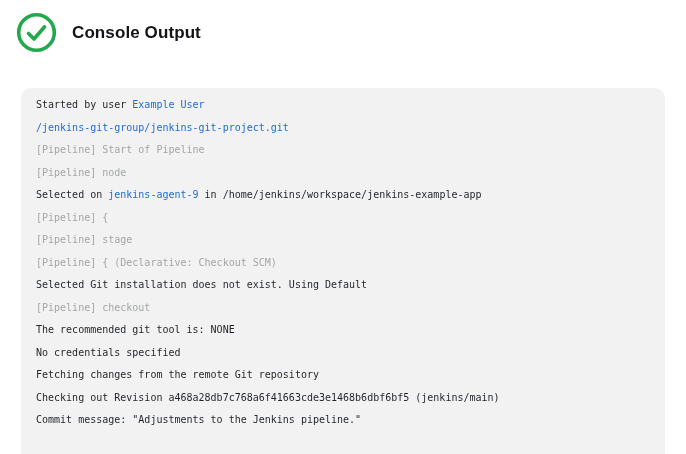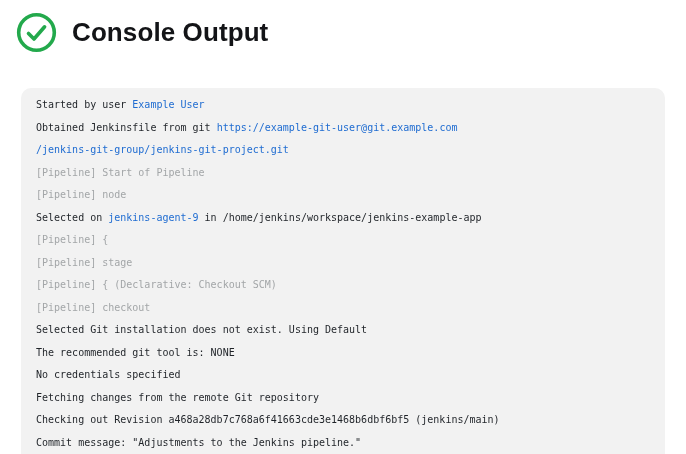--- a/index.html
+++ b/index.html
@@ -17,21 +17,21 @@
 
   .page-header{
     position:absolute;
     left:16px; top:12px;
     display:flex;
     align-items:center;
     gap:15px;
   }
   .status-icon{width:41px;height:41px;display:block;}
   .page-title{
-    font-size:26px;
+    font-size:17px;
     font-weight:700;
     color:var(--title-color);
     letter-spacing:0.1px;
   }
 
   .console-panel{
     position:absolute;
     left:21px; top:88px;
     width:644px;
     height:420px; 
@@ -58,29 +58,28 @@
   <svg class="status-icon" viewBox="0 0 41 41" fill="none" xmlns="http://www.w3.org/2000/svg">
     <circle cx="20.5" cy="20.5" r="17.8" fill="#ffffff" stroke-width="3.6" stroke="#23a94c"></circle>
     <path d="M12.5 21.5 L18 27 L28.6 14.8" fill="none" stroke-width="3.6" stroke-linecap="round" stroke-linejoin="round" stroke="#23a94c"></path>
   </svg>
   <h1 class="page-title">Console Output</h1>
 </header>
 
 <main class="console-panel">
   <div id="console-lines">
       <div class="console-line"><span class="seg-plain">Started by user </span><a class="seg-link">Example User</a></div>
-      <div class="console-line"><span class="seg-plain">Obtained Jenkinsfile from git </span><a class="seg-link">https://example-git-user@git.example.com</a></div>
       <div class="console-line"><a class="seg-link">/jenkins-git-group/jenkins-git-project.git</a></div>
       <div class="console-line"><span class="seg-muted">[Pipeline] Start of Pipeline</span></div>
       <div class="console-line"><span class="seg-muted">[Pipeline] node</span></div>
       <div class="console-line"><span class="seg-plain">Selected on </span><a class="seg-link">jenkins-agent-9</a><span class="seg-plain"> in /home/jenkins/workspace/jenkins-example-app</span></div>
       <div class="console-line"><span class="seg-muted">[Pipeline] {</span></div>
       <div class="console-line"><span class="seg-muted">[Pipeline] stage</span></div>
       <div class="console-line"><span class="seg-muted">[Pipeline] { (Declarative: Checkout SCM)</span></div>
+      <div class="console-line"><span class="seg-plain">Selected Git installation does not exist. Using Default</span></div>
       <div class="console-line"><span class="seg-muted">[Pipeline] checkout</span></div>
-      <div class="console-line"><span class="seg-plain">Selected Git installation does not exist. Using Default</span></div>
       <div class="console-line"><span class="seg-plain">The recommended git tool is: NONE</span></div>
       <div class="console-line"><span class="seg-plain">No credentials specified</span></div>
       <div class="console-line"><span class="seg-plain">Fetching changes from the remote Git repository</span></div>
       <div class="console-line"><span class="seg-plain">Checking out Revision a468a28db7c768a6f41663cde3e1468b6dbf6bf5 (jenkins/main)</span></div>
       <div class="console-line"><span class="seg-plain">Commit message: "Adjustments to the Jenkins pipeline."</span></div>
     </div>
 </main>
 
 </body></html>

